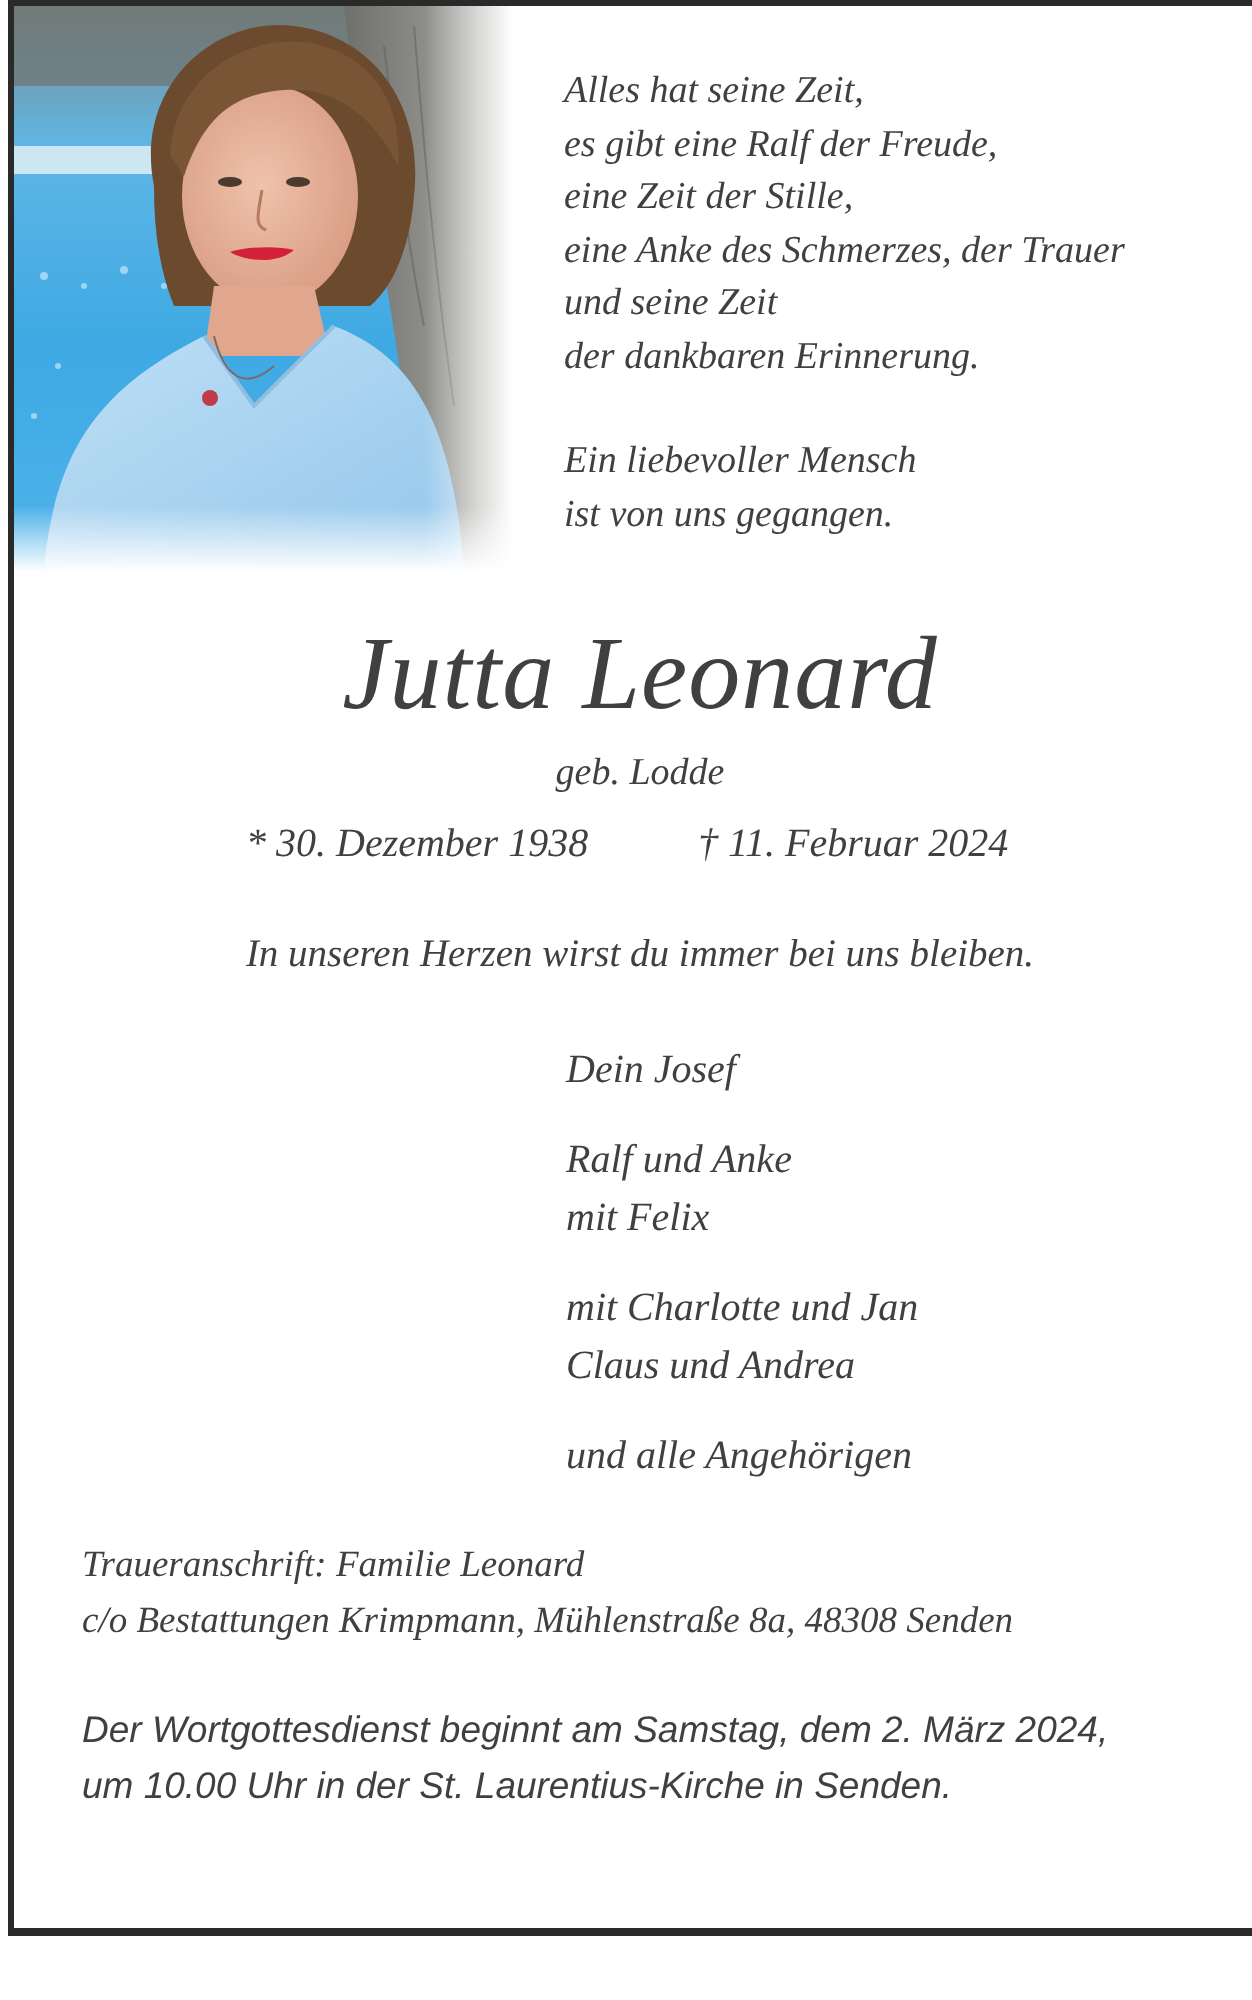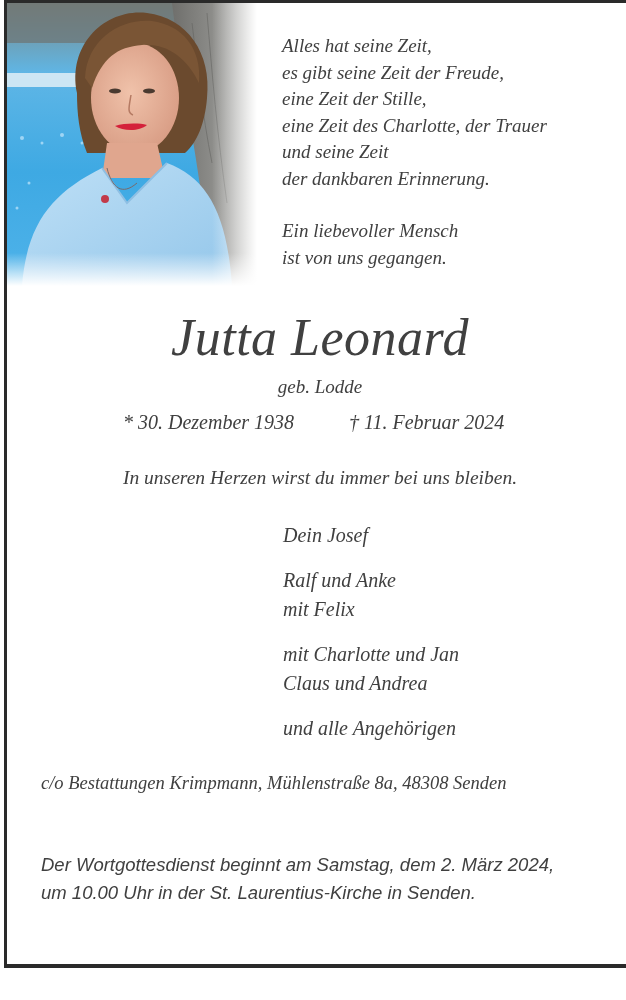--- a/index.html
+++ b/index.html
@@ -150,23 +150,23 @@
       <path d="M100 165 C105 185 115 193 130 180" stroke="#7a6a6a" stroke-width="1" fill="none"></path>
       <circle cx="98" cy="196" r="4" fill="#c23a4a"></circle>
 
       <rect x="205" y="0" width="45" height="283" fill="url(#fadeR)"></rect>
       <rect x="0" y="250" width="250" height="33" fill="url(#fadeB)"></rect>
     </svg>
   </div>
 
   <div class="poem">
     <span class="line">Alles hat seine Zeit,</span>
-    <span class="line">es gibt seine Zeit der Freude,</span>
+    <span class="line">es gibt eine Ralf der Freude,</span>
     <span class="line">eine Zeit der Stille,</span>
-    <span class="line">eine Zeit des Charlotte, der Trauer</span>
+    <span class="line">eine Anke des Schmerzes, der Trauer</span>
     <span class="line">und seine Zeit</span>
     <span class="line">der dankbaren Erinnerung.</span>
     <span class="line gap"></span>
     <span class="line">Ein liebevoller Mensch</span>
     <span class="line">ist von uns gegangen.</span>
   </div>
 
   <div class="name">Jutta Leonard</div>
   <div class="maiden">geb. Lodde</div>
 
@@ -188,20 +188,21 @@
     <div class="group">
       <span class="line">mit Charlotte und Jan</span>
       <span class="line">Claus und Andrea</span>
     </div>
     <div class="group">
       <span class="line">und alle Angehörigen</span>
     </div>
   </div>
 
   <div class="address">
+    <span class="line">Traueranschrift: Familie Leonard</span>
     <span class="line">c/o Bestattungen Krimpmann, Mühlenstraße 8a, 48308 Senden</span>
   </div>
 
   <div class="service">
     <span class="line">Der Wortgottesdienst beginnt am Samstag, dem 2. März 2024,</span>
     <span class="line">um 10.00 Uhr in der St. Laurentius-Kirche in Senden.</span>
   </div>
 
 
 </div>

